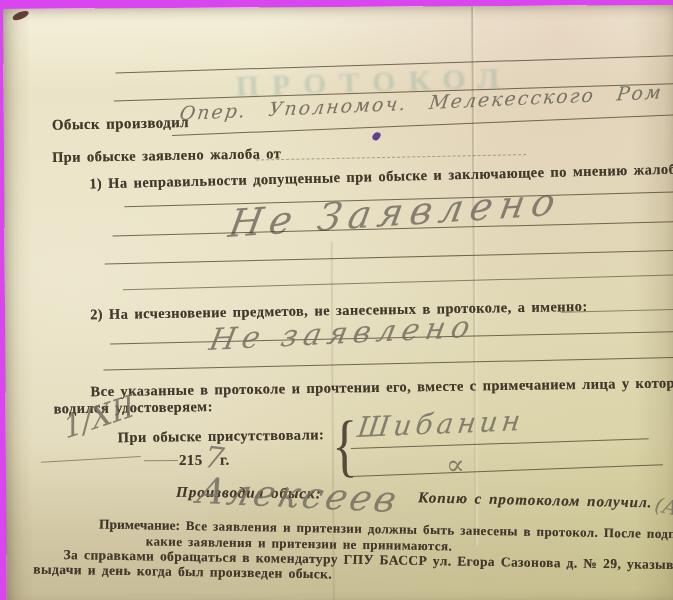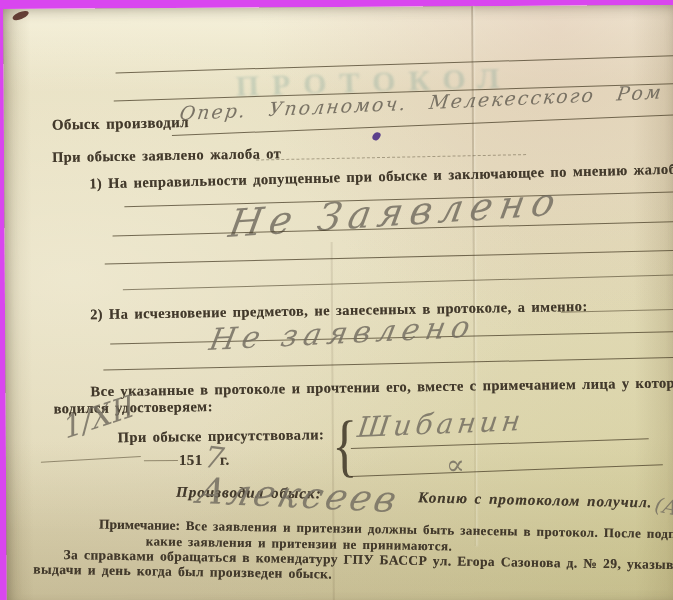--- a/index.html
+++ b/index.html
@@ -87,21 +87,21 @@
 
     <div class="t sz145" style="left:85px;top:372px;transform:rotate(-0.5deg);">Все указанные в протоколе и прочтении его, вместе с примечанием лица у которых</div>
     <div class="t sz145" style="left:48px;top:391px;transform:rotate(-0.5deg);">водился удостоверяем:</div>
 
     <div class="t sz145" style="left:112px;top:420px;transform:rotate(-0.5deg);">При обыске присутствовали:</div>
     <div class="brace">{</div>
 
     <div class="hw pencil" style="left:58px;top:402px;font-size:30px;transform:rotate(-18deg) skewX(-8deg);">1/ХII</div>
     <div class="line" style="left:35px;top:453px;width:100px;transform:rotate(-3deg);opacity:.7;"></div>
     <div class="line" style="left:138px;top:452px;width:34px;opacity:.7;"></div>
-    <div class="t sz15" style="left:173px;top:444px;">151</div>
+    <div class="t sz15" style="left:173px;top:444px;">215</div>
     <div class="hw pencil" style="left:199px;top:431px;font-size:30px;transform:rotate(8deg);">7</div>
     <div class="t sz15" style="left:214px;top:444px;">г.</div>
 
     <div class="line" style="left:345px;top:441px;width:298px;transform:rotate(-1.5deg);"></div>
     <div class="hw pencil" style="left:352px;top:404px;font-size:28px;letter-spacing:4px;transform:rotate(-2deg) skewX(-10deg);">Шибанин</div>
     <div class="line" style="left:345px;top:469px;width:312px;transform:rotate(-1.8deg);"></div>
     <div class="hw pencil" style="left:440px;top:442px;font-size:28px;">∝</div>
 
     <div class="t sz15 ital" style="left:170px;top:477px;transform:rotate(1deg);letter-spacing:1px;">Производил обыск:</div>
     <div class="hw pencil" style="left:192px;top:462px;font-size:36px;letter-spacing:3px;transform:rotate(3deg) skewX(-12deg);">Алексеев</div>

